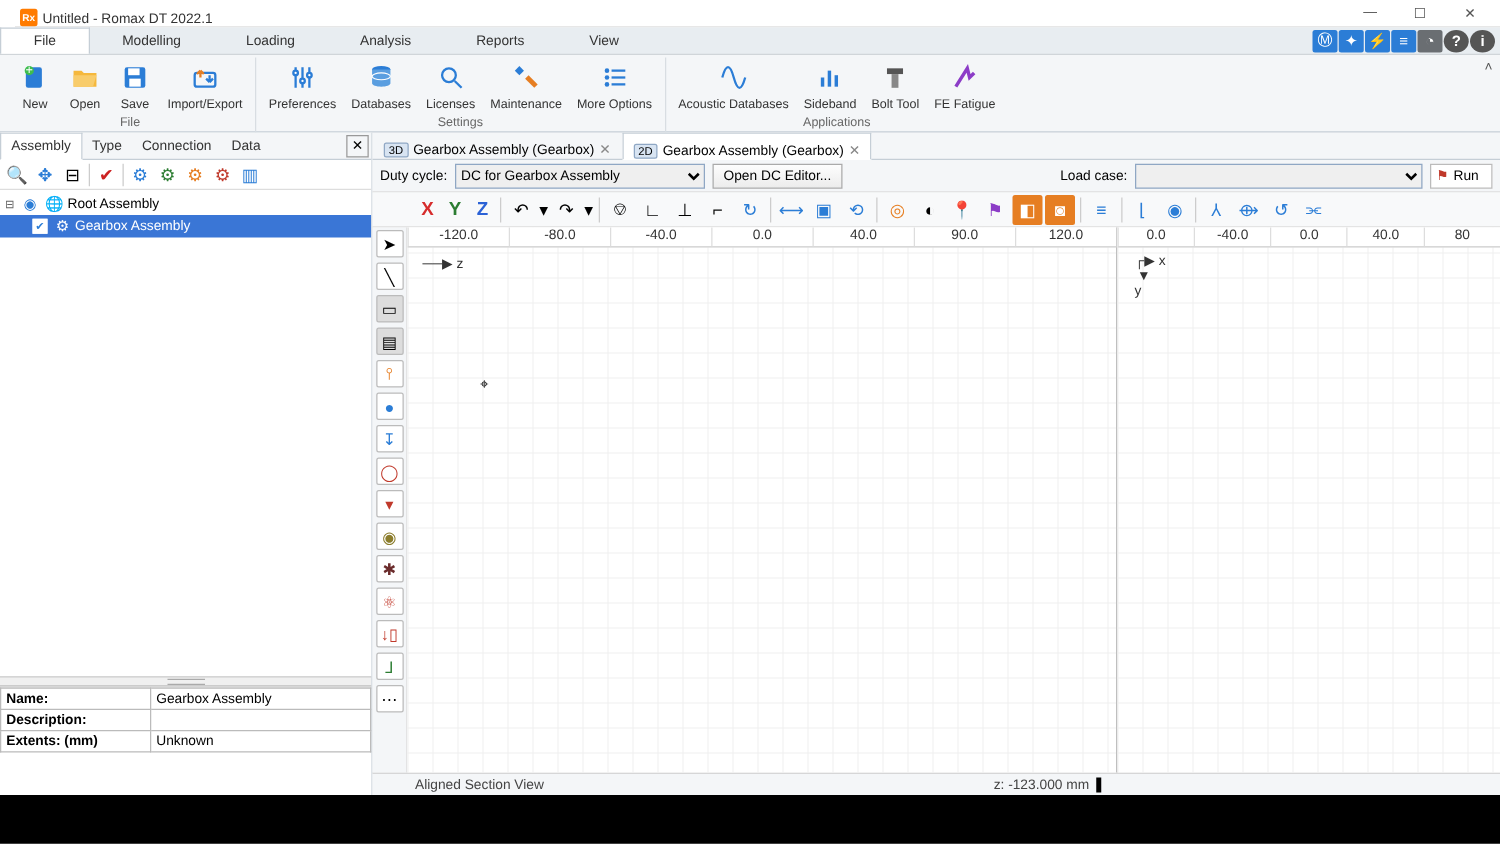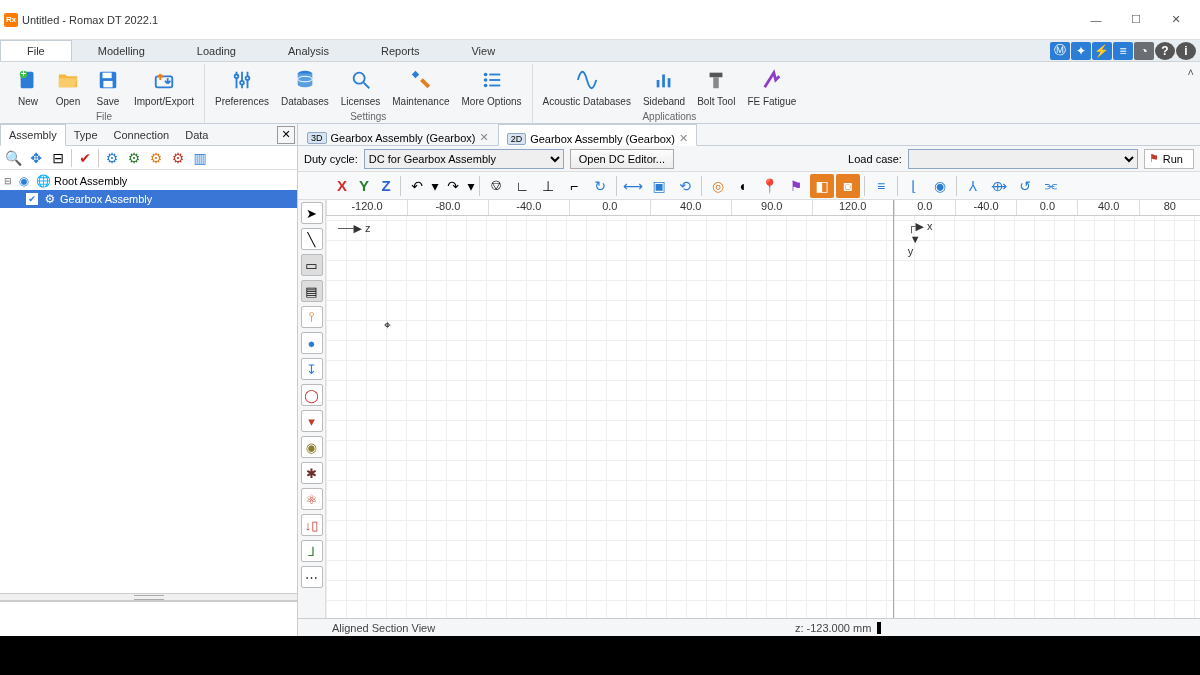--- a/index.html
+++ b/index.html
@@ -1,20 +1,20 @@
 <!DOCTYPE html>
 <html><head>
 <meta charset="utf-8">
 <style>
 * { box-sizing: border-box; margin: 0; padding: 0; font-family: "Segoe UI", Tahoma, sans-serif; font-size: 11px; }
 body { background: #000; width: 1200px; height: 675px; overflow: hidden; }
 .app-window { background: #fff; width: 1200px; height: 636px; display: flex; flex-direction: column; }
 
 
-.titlebar { height: 40px; background: #fff; display: flex; align-items: center; padding: 0 4px; border-bottom: 1px solid #e0e0e0; }
+.titlebar { height: 22px; background: #fff; display: flex; align-items: flex-end; padding: 0 4px; border-bottom: 1px solid #e0e0e0; margin-left: 12px; }
 .titlebar .app-icon { width: 14px; height: 14px; background: #ff7b00; border-radius: 2px; display: flex; align-items: center; justify-content: center; color: #fff; font-size: 8px; font-weight: bold; margin-right: 4px; }
 .titlebar .title { font-size: 11px; color: #333; }
 .titlebar .win-controls { margin-left: auto; display: flex; gap: 0; }
 .titlebar .win-btn { width: 40px; height: 22px; display: flex; align-items: center; justify-content: center; color: #555; cursor: pointer; }
 
 
 .menubar { height: 22px; background: #e8edf1; display: flex; align-items: stretch; border-bottom: 1px solid #d0d5d9; }
 .menubar .menu-item { padding: 0 26px; display: flex; align-items: center; cursor: pointer; font-size: 11px; color: #333; }
 .menubar .menu-item.active { background: #fff; border: 1px solid #c5ced6; border-bottom: none; }
 .menubar .right-icons { margin-left: auto; display: flex; align-items: center; gap: 1px; padding-right: 4px; }
@@ -320,20 +320,36 @@
           <span>Root Assembly</span>
         </div>
         <div class="tree-row child selected">
           <span class="tree-icon" style="background:#fff;color:#2b7dd6;border:1px solid #fff;width:12px;height:12px;font-size:9px">✔</span>
           <span class="tree-icon">⚙</span>
           <span>Gearbox Assembly</span>
         </div>
       </div>
       <div class="tree-drag"></div>
       <div class="props">
+        <table>
+          <tbody>
+              <tr>
+            <td class="label">Name:</td>
+            <td>Gearbox Assembly</td>
+          </tr>
+          <tr>
+            <td class="label">Description:</td>
+            <td></td>
+          </tr>
+          <tr>
+            <td class="label">Extents: (mm)</td>
+            <td>Unknown</td>
+          </tr>
+        </tbody>
+          </table>
         <div class="props-spacer"></div>
         <div style="height:28px"></div>
       </div>
     </div>
 
     <div class="doc-area">
       <div class="doc-tabs">
         <div class="doc-tab">
           <span class="badge">3D</span>
           <span>Gearbox Assembly (Gearbox)</span>

